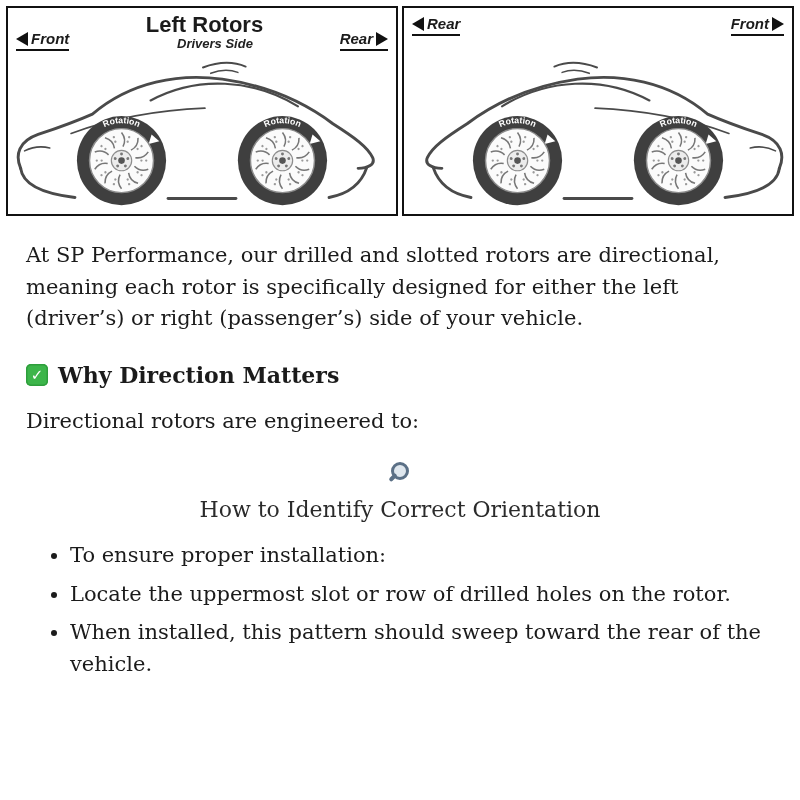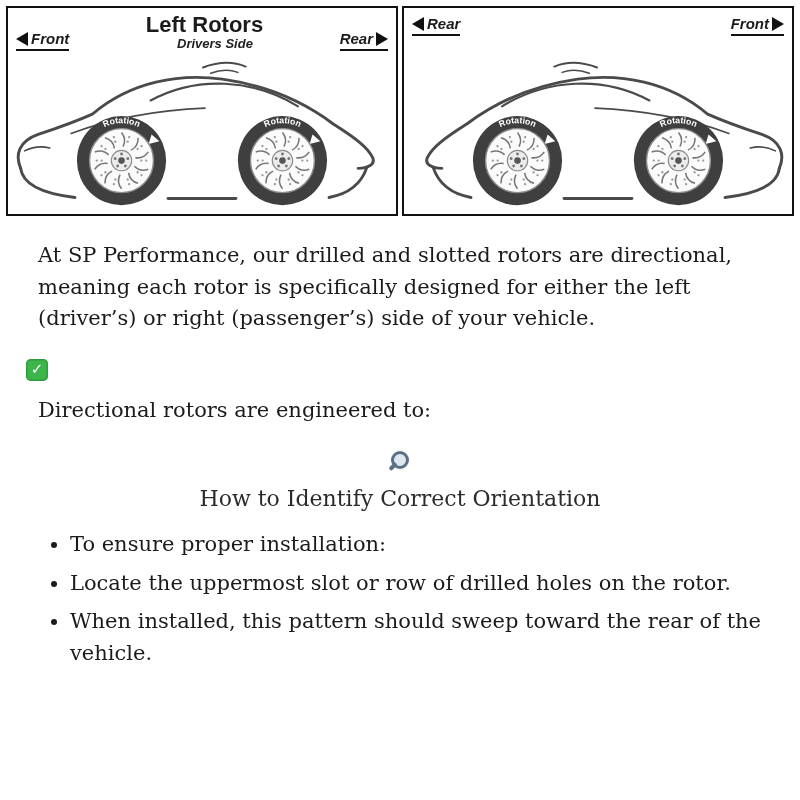--- a/index.html
+++ b/index.html
@@ -44,21 +44,21 @@
   .tri{width:0;height:0;border-top:7px solid transparent;border-bottom:7px solid transparent;}
   .tri-left{border-right:12px solid #111;}
   .tri-right{border-left:12px solid #111;}
   .ptitle-block{display:flex;flex-direction:column;align-items:center;line-height:1.1;}
   .ptitle{font-weight:bold;font-size:22px;}
   .psub{font-weight:bold;font-style:italic;font-size:13px;color:#222;margin-left:21px;}
   .car-svg{position:absolute;left:0;bottom:2px;width:100%;height:160px;}
 
   
   .content{padding:10px 26px 24px 26px;font-size:21px;line-height:1.5;}
-  .content p{margin:14px 12px;}
+  .content p{margin:14px 0;}
   .h2{
     display:flex;align-items:center;gap:10px;
     font-size:22px;font-weight:bold;margin:24px 0 14px 0;
   }
   .h2.light{font-weight:normal;color:#2b2b2b;flex-direction:column;}
   ul{margin:10px 0 18px 0;padding-left:44px;}
   li{margin:7px 0;}
 
   
   .check-icon{
@@ -194,20 +194,21 @@
     </svg>
   </div>
 </div>
 
 <div class="content">
 
   <p>At SP Performance, our drilled and slotted rotors are directional, meaning each rotor is specifically designed for either the left (driver’s) or right (passenger’s) side of your vehicle.</p>
 
   <div class="h2">
     <span class="check-icon">✓</span>
+    <span>Why Direction Matters</span>
   </div>
 
   <p>Directional rotors are engineered to:</p>
 
 
   <div class="h2 light">
     <span class="mag-icon">
       <span class="lens"></span>
       <span class="handle"></span>
     </span>

